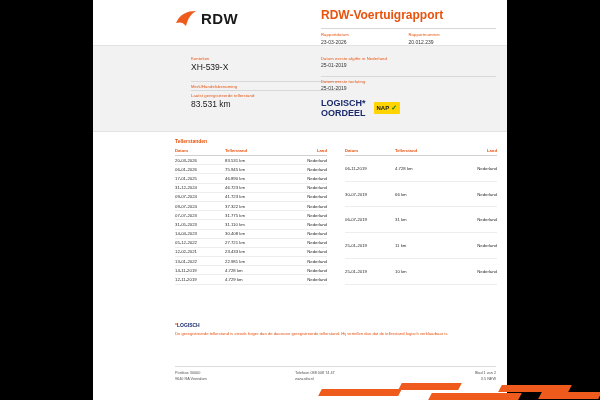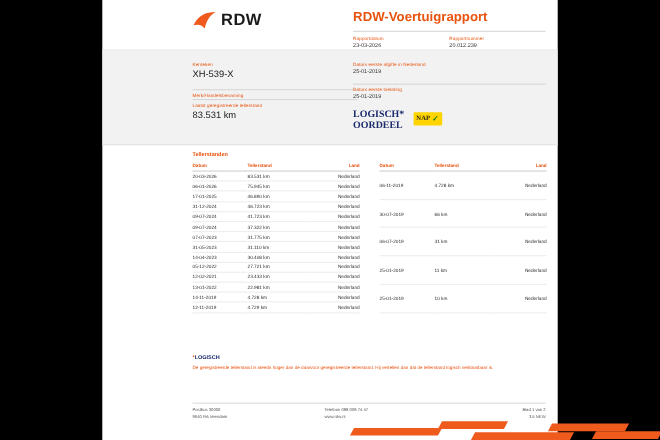--- a/index.html
+++ b/index.html
@@ -50,38 +50,38 @@
   .rep-meta .val { font-size: 5px; color: #333; display: block; }
 
   
   .info {
     position: relative;
     margin: 0;
     height: 86px;
     background: #f2f2f2;
     border-bottom: 1px solid #e3e3e3;
   }
-  .info .left { position: absolute; left: 82px; top: 10px; width: 150px; }
+  .info .left { position: absolute; left: 98px; top: 10px; width: 150px; }
   .info .right { position: absolute; left: 228px; top: 10px; width: 175px; }
   .fld-lbl {
     font-size: 4.2px; color: #e8530e; display: block;
     margin-bottom: 1px; letter-spacing: .1px;
   }
   .fld-val {
     font-size: 8.5px; color: #1a1a1a; display: block;
     margin-bottom: 9px; font-weight: normal;
   }
   .fld-val.sm { font-size: 5px; color: #333; margin-bottom: 8px; }
   .divider-line {
     border-top: 1px solid #d8d8d8;
     margin-bottom: 2px;
   }
   .logisch-block {
     position: absolute; left: 228px; top: 52px;
-    display: flex; align-items: center; font-family: Liberation Serif, serif;
+    display: flex; align-items: center;
   }
   .logisch-txt {
     font-size: 9px; font-weight: bold; color: #1a2a6c; line-height: 10px;
   }
   .nap-badge {
     margin-left: 8px;
     background: #ffd400;
     color: #1a1a1a;
     font-size: 6px; font-weight: bold;
     padding: 2px 3px;

